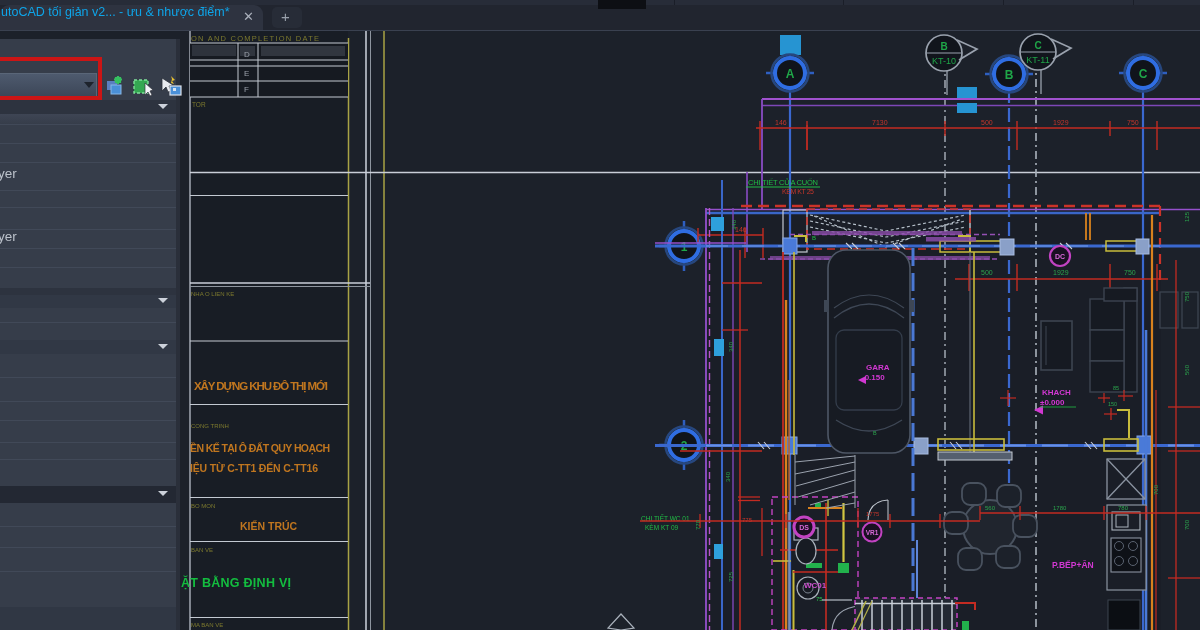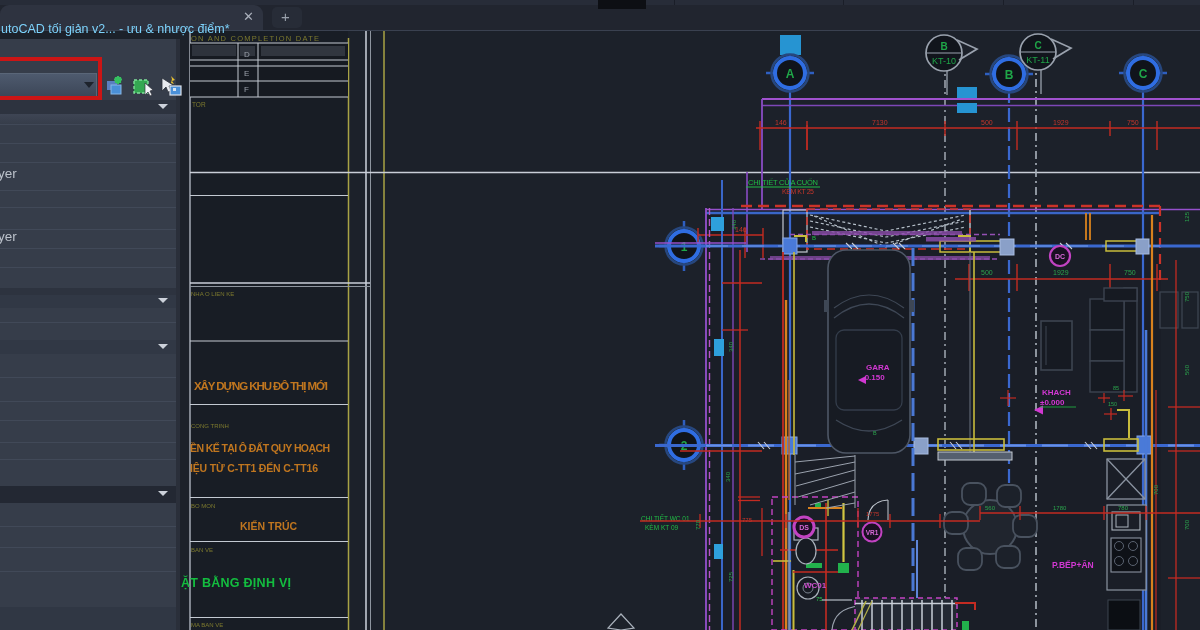--- a/index.html
+++ b/index.html
@@ -601,21 +601,21 @@
 
 <div class="abs" style="left:674px;top:0;width:1px;height:5px;background:#1a1e28;"></div>
 <div class="abs" style="left:843px;top:0;width:1px;height:5px;background:#1a1e28;"></div>
 <div class="abs" style="left:1003px;top:0;width:1px;height:5px;background:#1a1e28;"></div>
 <div class="abs" style="left:1133px;top:0;width:1px;height:5px;background:#1a1e28;"></div>
 
 <div class="abs" style="left:598px;top:0;width:48px;height:9px;background:#0d0f14;"></div>
 
 <div class="abs" style="left:0;top:5px;width:263px;height:25px;background:#2e3340;border-radius:9px 9px 0 0;"></div>
 
-<div class="abs" style="left:1px;top:20px;width:240px;height:18px;color:#7dd3fc;font-size:12.5px;line-height:18px;white-space:nowrap;overflow:hidden;">utoCAD tối giản v2... - ưu &amp; nhược điểm*</div>
+<div class="abs" style="left:1px;top:3px;width:240px;height:18px;color:#0ea5e9;font-size:12.5px;line-height:18px;white-space:nowrap;overflow:hidden;">utoCAD tối giản v2... - ưu &amp; nhược điểm*</div>
 
 <div class="abs" style="left:243px;top:9px;color:#aab0bb;font-size:13px;">✕</div>
 
 <div class="abs" style="left:272px;top:7px;width:30px;height:21px;background:#272c37;border-radius:5px;"></div>
 
 <div class="abs" style="left:281px;top:8px;color:#9aa1ac;font-size:15px;">+</div>
 
 <div class="abs" style="left:0;top:39px;width:177px;height:591px;background:#363d4a;"></div>
 
 <div class="abs" style="left:176px;top:39px;width:4px;height:591px;background:#2a2f3a;"></div>

